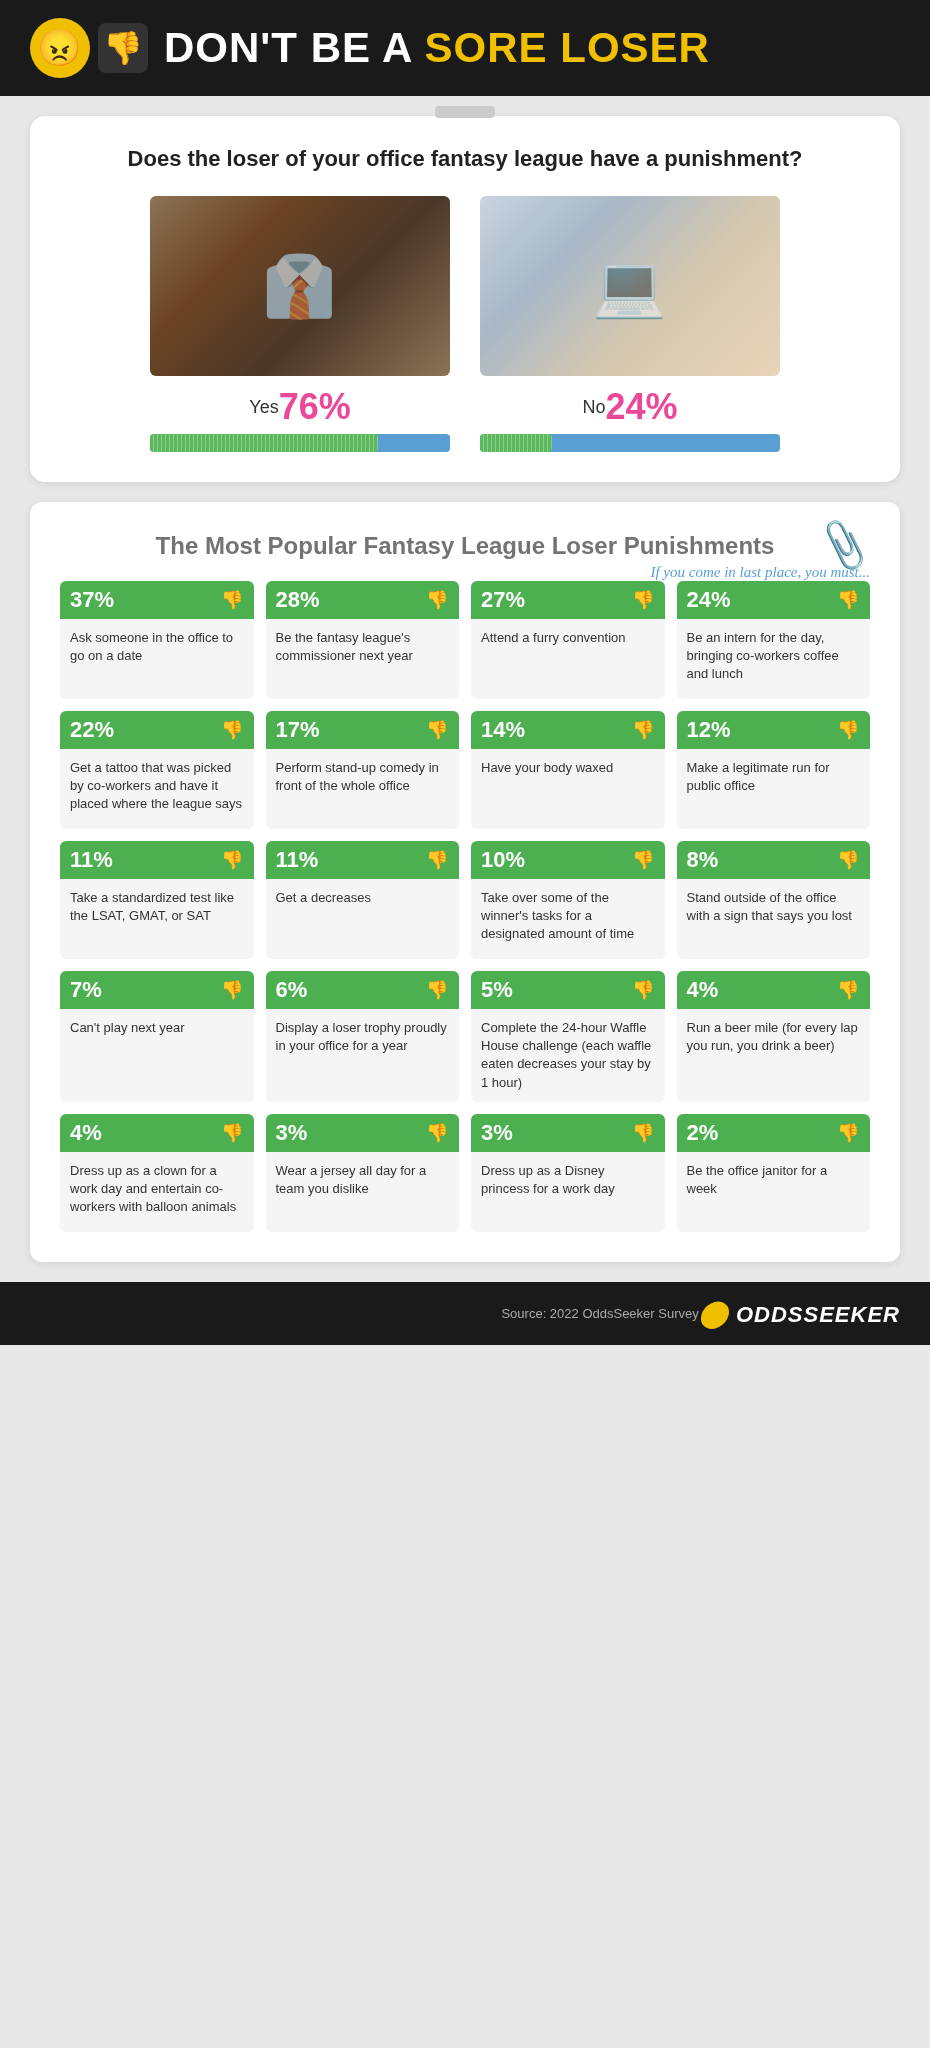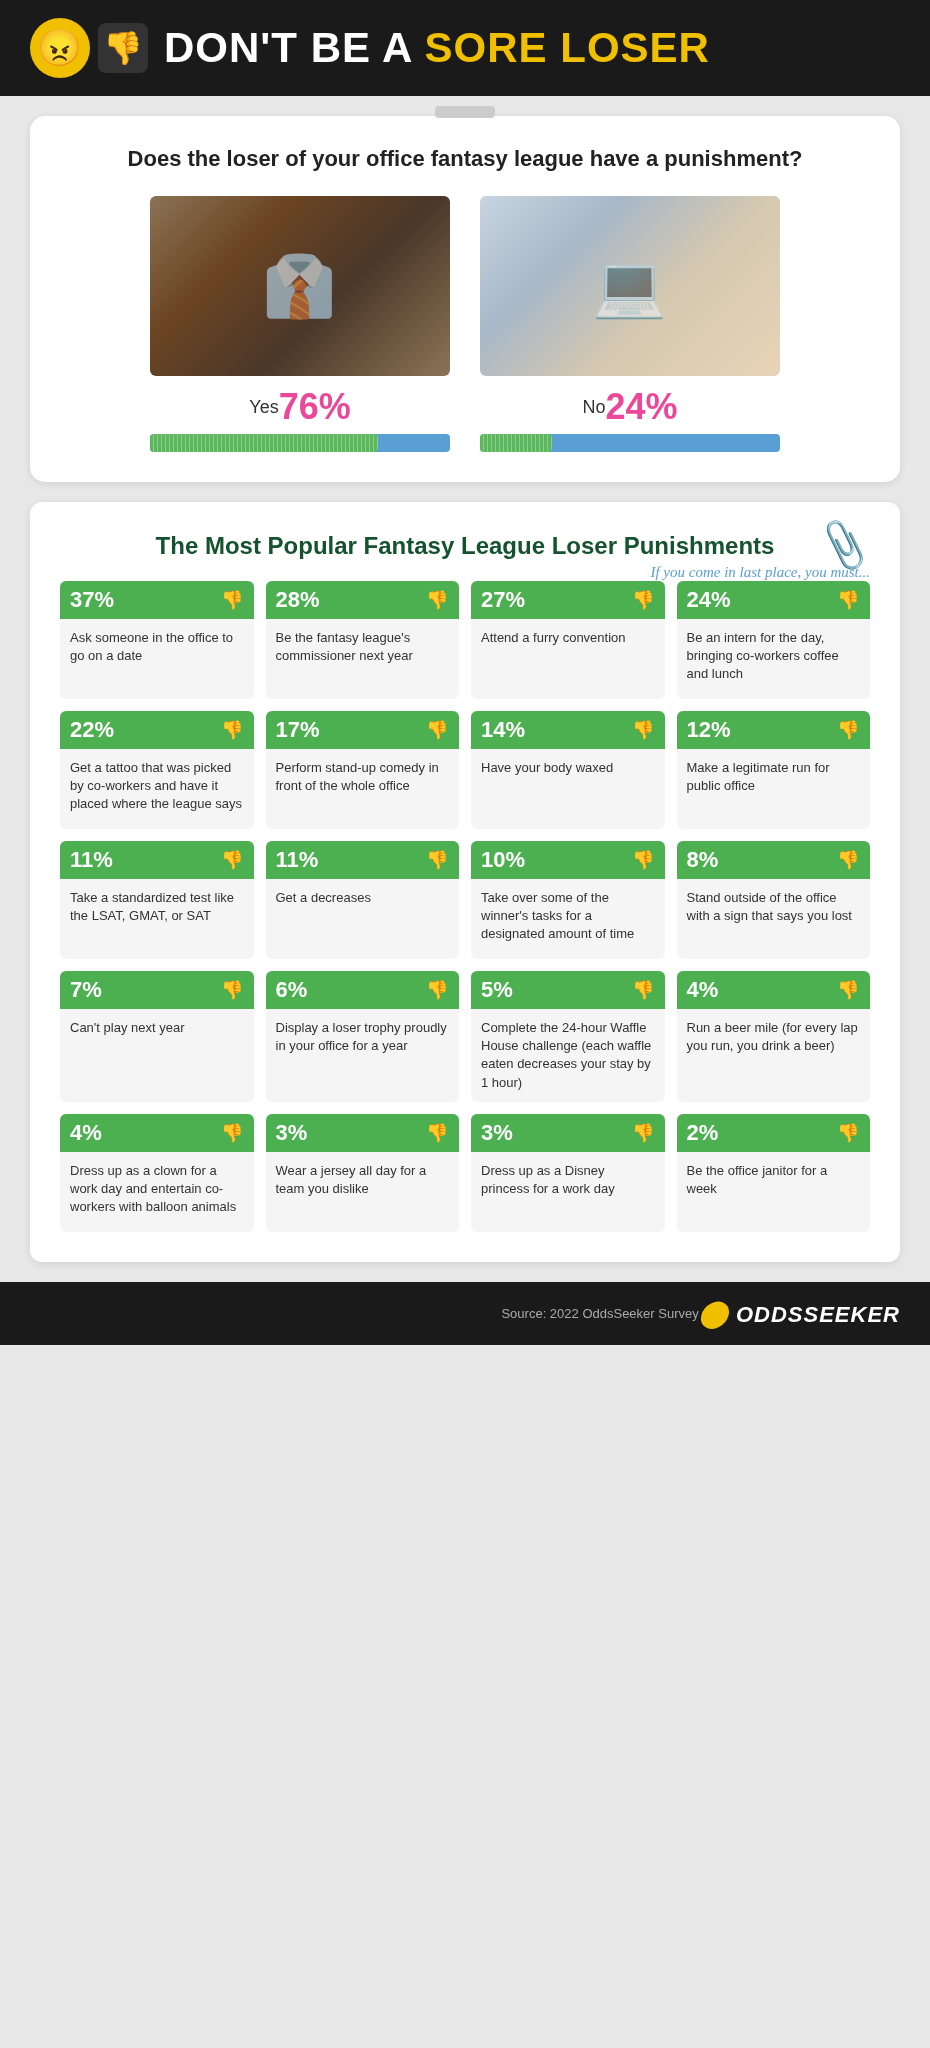--- a/index.html
+++ b/index.html
@@ -160,21 +160,21 @@
       right: 30px;
       font-size: 40px;
       color: #aaa;
       transform: rotate(15deg);
     }
     .punishments-title {
       font-size: 24px;
       font-weight: bold;
       text-align: center;
       margin-bottom: 4px;
-      color: #14532d;
+      color: #737373;
     }
     .punishments-subtitle {
       font-size: 15px;
       text-align: right;
       color: #5a9fd4;
       font-style: italic;
       font-family: Liberation Serif, serif;
     }
 
     .punishments-grid {

